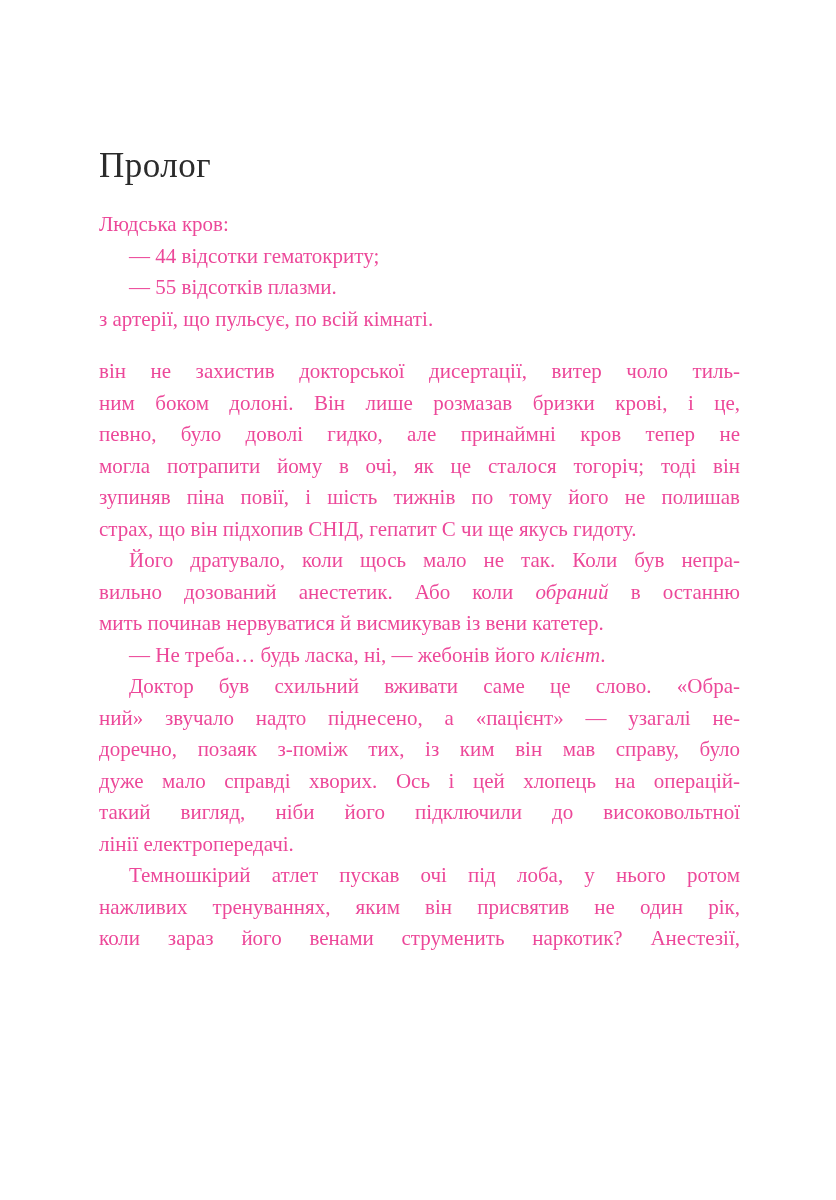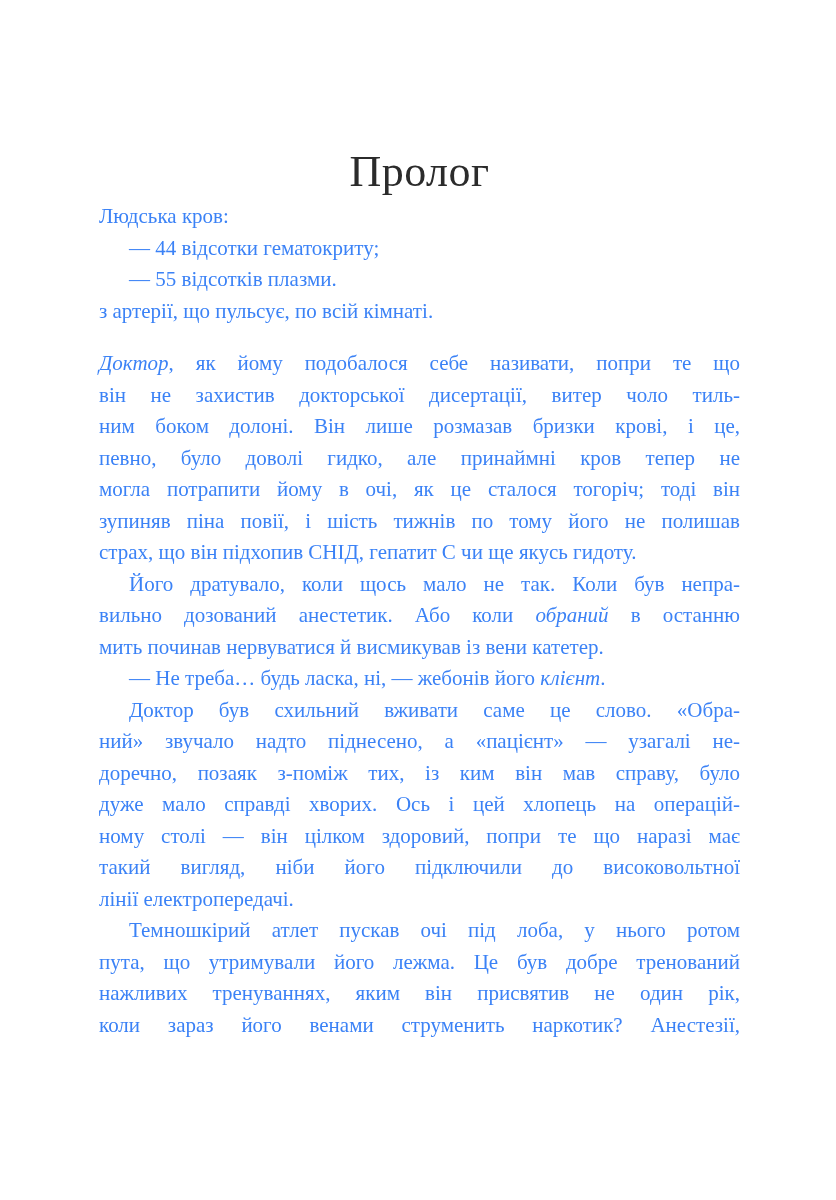--- a/index.html
+++ b/index.html
@@ -18,22 +18,22 @@
     position: absolute;
     inset: 0;
     background: #ffffff;
   }
   .chapter-title {
     position: absolute;
     top: 146px;
     left: 99px;
     width: 641px;
     margin: 0;
-    text-align: center;
-    font-size: 44px;
+    text-align: left;
+    font-size: 35px;
     font-weight: 400;
     color: #2b2b2b;
     letter-spacing: 0.5px;
     font-family: "Liberation Serif", serif;
   }
   .body-text {
     position: absolute;
     top: 201px;
     left: 99px;
     width: 641px;
@@ -57,45 +57,42 @@
   }
   .italic {
     font-style: italic;
   }
 </style>
 </head>
 <body style="background: rgb(255, 255, 255);">
 
 <div class="page">
   <h1 class="chapter-title" style="color: rgb(43, 43, 43);">Пролог</h1>
-  <div class="body-text" style="color: #3b82f6;">
+  <div class="body-text" style="color: #ec4899; margin-top: 8px;">
       <div class="section">
         <div class="line"><span>Людська кров:</span></div>
         <div class="line indent"><span>— 44 відсотки гематокриту;</span></div>
         <div class="line indent"><span>— 55 відсотків плазми.</span></div>
         <div class="line"><span>з артерії, що пульсує, по всій кімнаті.</span></div>
       </div>
       <div class="section">
-        <div class="line justify"><span class="italic">Доктор</span><span>, як йому подобалося себе називати, попри те що</span></div>
         <div class="line justify"><span>він не захистив докторської дисертації, витер чоло тиль-</span></div>
         <div class="line justify"><span>ним боком долоні. Він лише розмазав бризки крові, і це,</span></div>
         <div class="line justify"><span>певно, було доволі гидко, але принаймні кров тепер не</span></div>
         <div class="line justify"><span>могла потрапити йому в очі, як це сталося тогоріч; тоді він</span></div>
         <div class="line justify"><span>зупиняв піна повії, і шість тижнів по тому його не полишав</span></div>
         <div class="line"><span>страх, що він підхопив СНІД, гепатит С чи ще якусь гидоту.</span></div>
         <div class="line indent justify"><span>Його дратувало, коли щось мало не так. Коли був непра-</span></div>
         <div class="line justify"><span>вильно дозований анестетик. Або коли </span><span class="italic">обраний</span><span> в останню</span></div>
         <div class="line"><span>мить починав нервуватися й висмикував із вени катетер.</span></div>
         <div class="line indent"><span>— Не треба… будь ласка, ні, — жебонів його </span><span class="italic">клієнт</span><span>.</span></div>
         <div class="line indent justify"><span>Доктор був схильний вживати саме це слово. «Обра-</span></div>
         <div class="line justify"><span>ний» звучало надто піднесено, а «пацієнт» — узагалі не-</span></div>
         <div class="line justify"><span>доречно, позаяк з-поміж тих, із ким він мав справу, було</span></div>
         <div class="line justify"><span>дуже мало справді хворих. Ось і цей хлопець на операцій-</span></div>
-        <div class="line justify"><span>ному столі — він цілком здоровий, попри те що наразі має</span></div>
         <div class="line justify"><span>такий вигляд, ніби його підключили до високовольтної</span></div>
         <div class="line"><span>лінії електропередачі.</span></div>
         <div class="line indent justify"><span>Темношкірий атлет пускав очі під лоба, у нього ротом</span></div>
-        <div class="line justify"><span>пута, що утримували його лежма. Це був добре тренований</span></div>
         <div class="line justify"><span>нажливих тренуваннях, яким він присвятив не один рік,</span></div>
         <div class="line justify"><span>коли зараз його венами струменить наркотик? Анестезії,</span></div>
       </div>
     </div>
 </div>
 
 </body></html>

